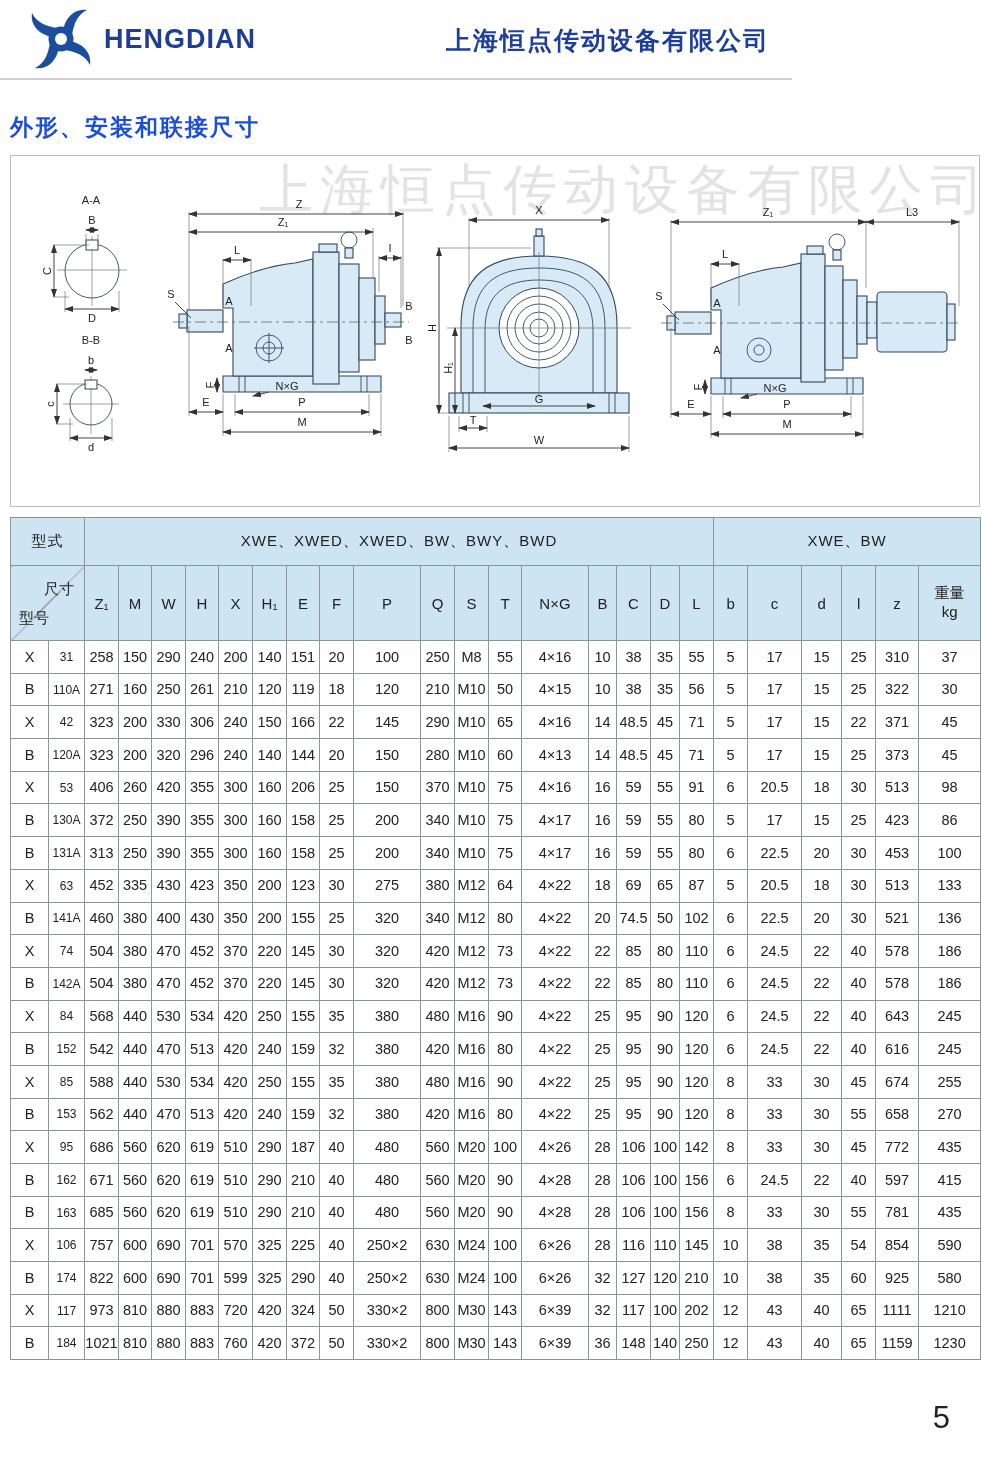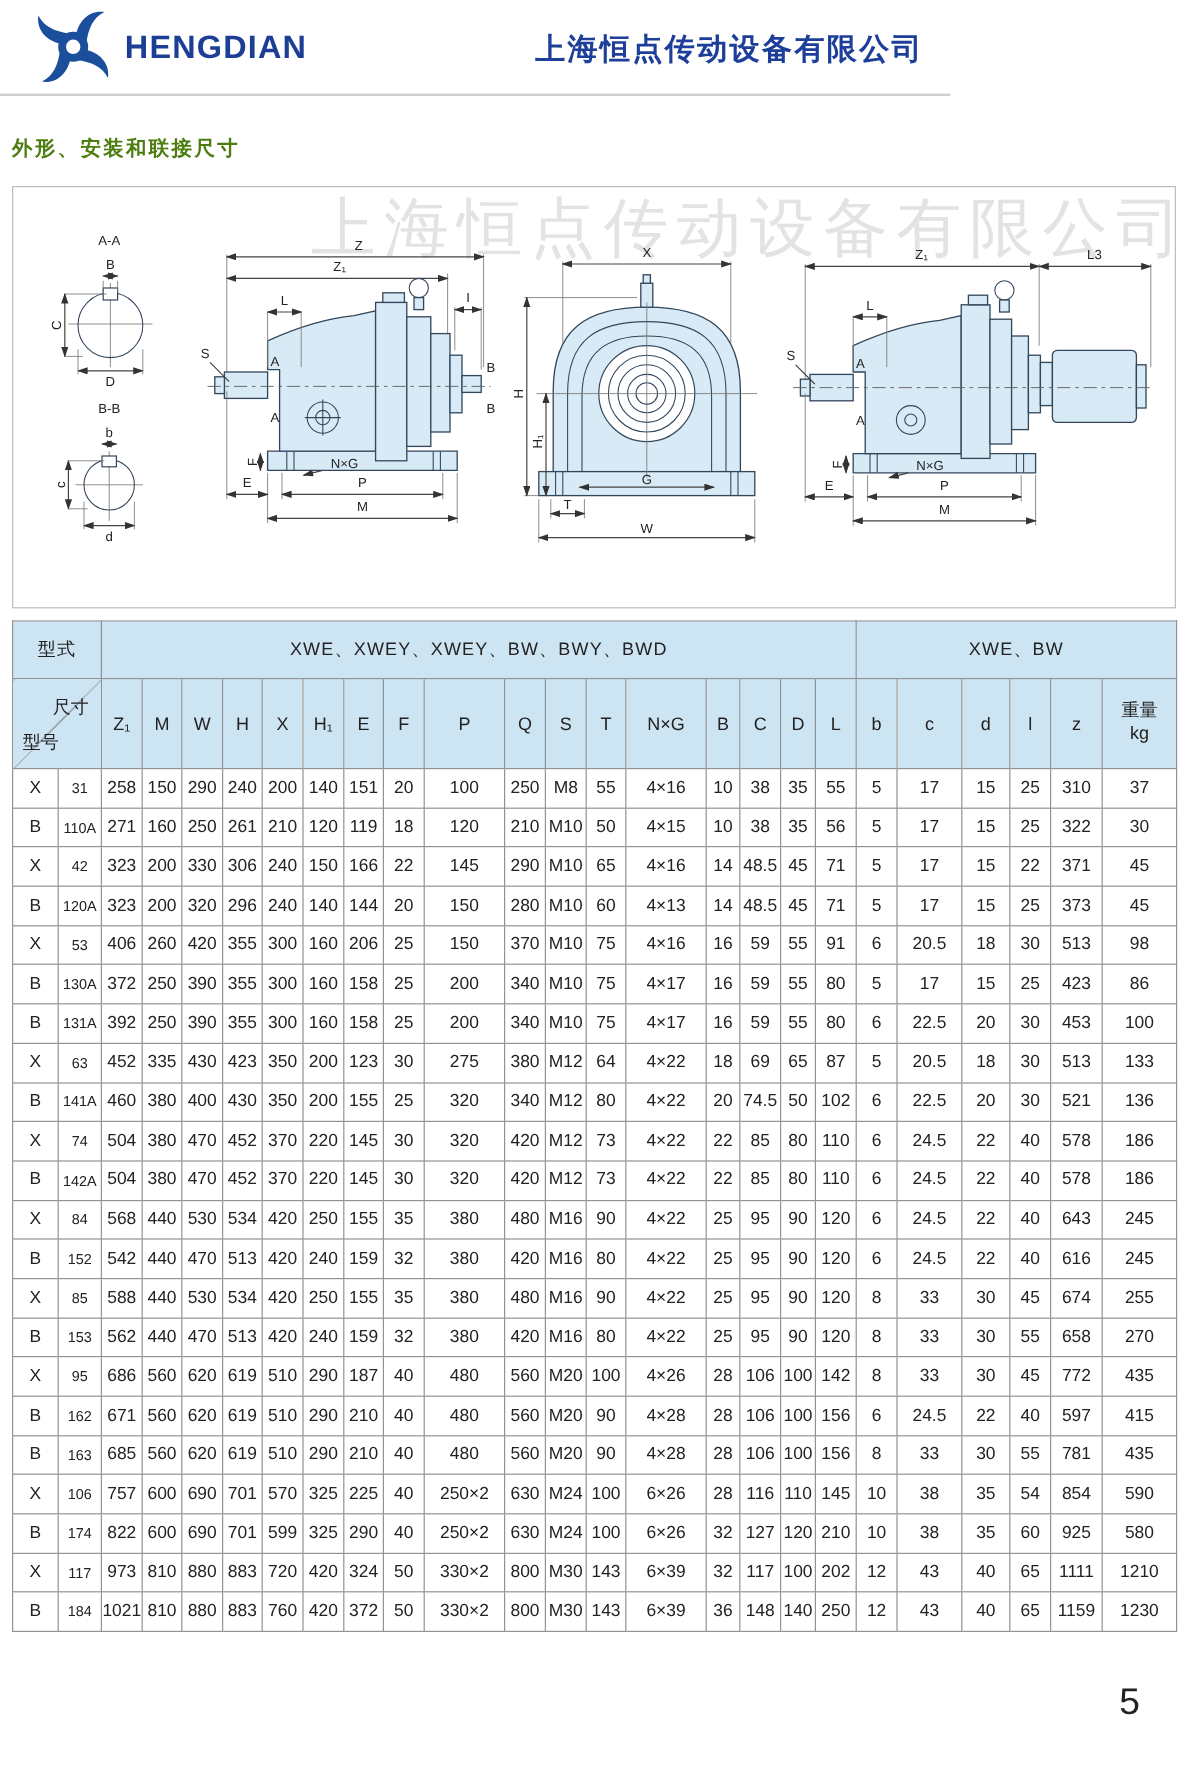--- a/index.html
+++ b/index.html
@@ -5,21 +5,21 @@
   html,body{margin:0;padding:0;background:#ffffff;}
   body{width:990px;height:1483px;position:relative;font-family:"Liberation Sans",sans-serif;color:#222;}
 
   
   .hd{position:absolute;left:0;top:0;width:792px;height:78px;border-bottom:2px solid #cfcfcf;background:#fff;}
   .hd-logo{position:absolute;left:28px;top:8px;}
   .hd-brand{position:absolute;left:104px;top:24px;font-size:27px;font-weight:600;color:#1c3e94;letter-spacing:1px;}
   .hd-company{position:absolute;right:22px;top:24px;font-size:25px;font-weight:bold;color:#1d3e99;font-family:"Liberation Serif",serif;letter-spacing:2px;}
 
   
-  .page-title{position:absolute;left:10px;top:112px;font-size:17px;font-weight:bold;color:#4d7c0f;letter-spacing:2px;}
+  .page-title{position:absolute;left:10px;top:112px;font-size:23px;font-weight:bold;color:#1d4ed8;letter-spacing:2px;}
 
   
   .panel{position:absolute;left:10px;top:155px;width:968px;height:350px;border:1px solid #bdbdbd;background:#fff;overflow:hidden;}
   .wm{position:absolute;left:248px;top:-2px;font-size:54px;letter-spacing:7px;color:#e3e3e3;white-space:nowrap;font-family:"Liberation Serif",serif;pointer-events:none;}
   .panel svg{position:absolute;left:0;top:0;}
   .dimtxt{font-family:"Liberation Sans",sans-serif;font-size:11px;fill:#222;}
   .dimline{stroke:#444;stroke-width:1;fill:none;}
   .ext{stroke:#777;stroke-width:.7;fill:none;}
   .body-shape{fill:#d8eaf6;stroke:#33475c;stroke-width:1.1;}
   .thin{stroke:#33475c;stroke-width:.9;fill:none;}
@@ -297,21 +297,21 @@
       <col style="width:34px">
     <col style="width:54px">
       <col style="width:40px">
       <col style="width:34px">
       <col style="width:43px">
     <col style="width:62px">
   </colgroup>
   <thead>
     <tr class="grp-row">
       <th colspan="2">型式</th>
-      <th colspan="17">XWE、XWEY、XWEY、BW、BWY、BWD</th>
+      <th colspan="17">XWE、XWED、XWED、BW、BWY、BWD</th>
       <th colspan="6">XWE、BW</th>
     </tr>
     <tr class="col-row">
       <th colspan="2" class="diag">
         <span class="dt">尺寸</span>
         <span class="db">型号</span>
       </th>
     <th>Z₁</th>
         <th>M</th>
         <th>W</th>
@@ -499,21 +499,21 @@
         <td>5</td>
         <td>17</td>
         <td>15</td>
         <td>25</td>
         <td>423</td>
         <td>86</td>
       </tr>
       <tr>
         <td>B</td>
         <td>131A</td>
-        <td>392</td>
+        <td>313</td>
         <td>250</td>
         <td>390</td>
         <td>355</td>
         <td>300</td>
         <td>160</td>
         <td>158</td>
         <td>25</td>
         <td>200</td>
         <td>340</td>
         <td>M10</td>

